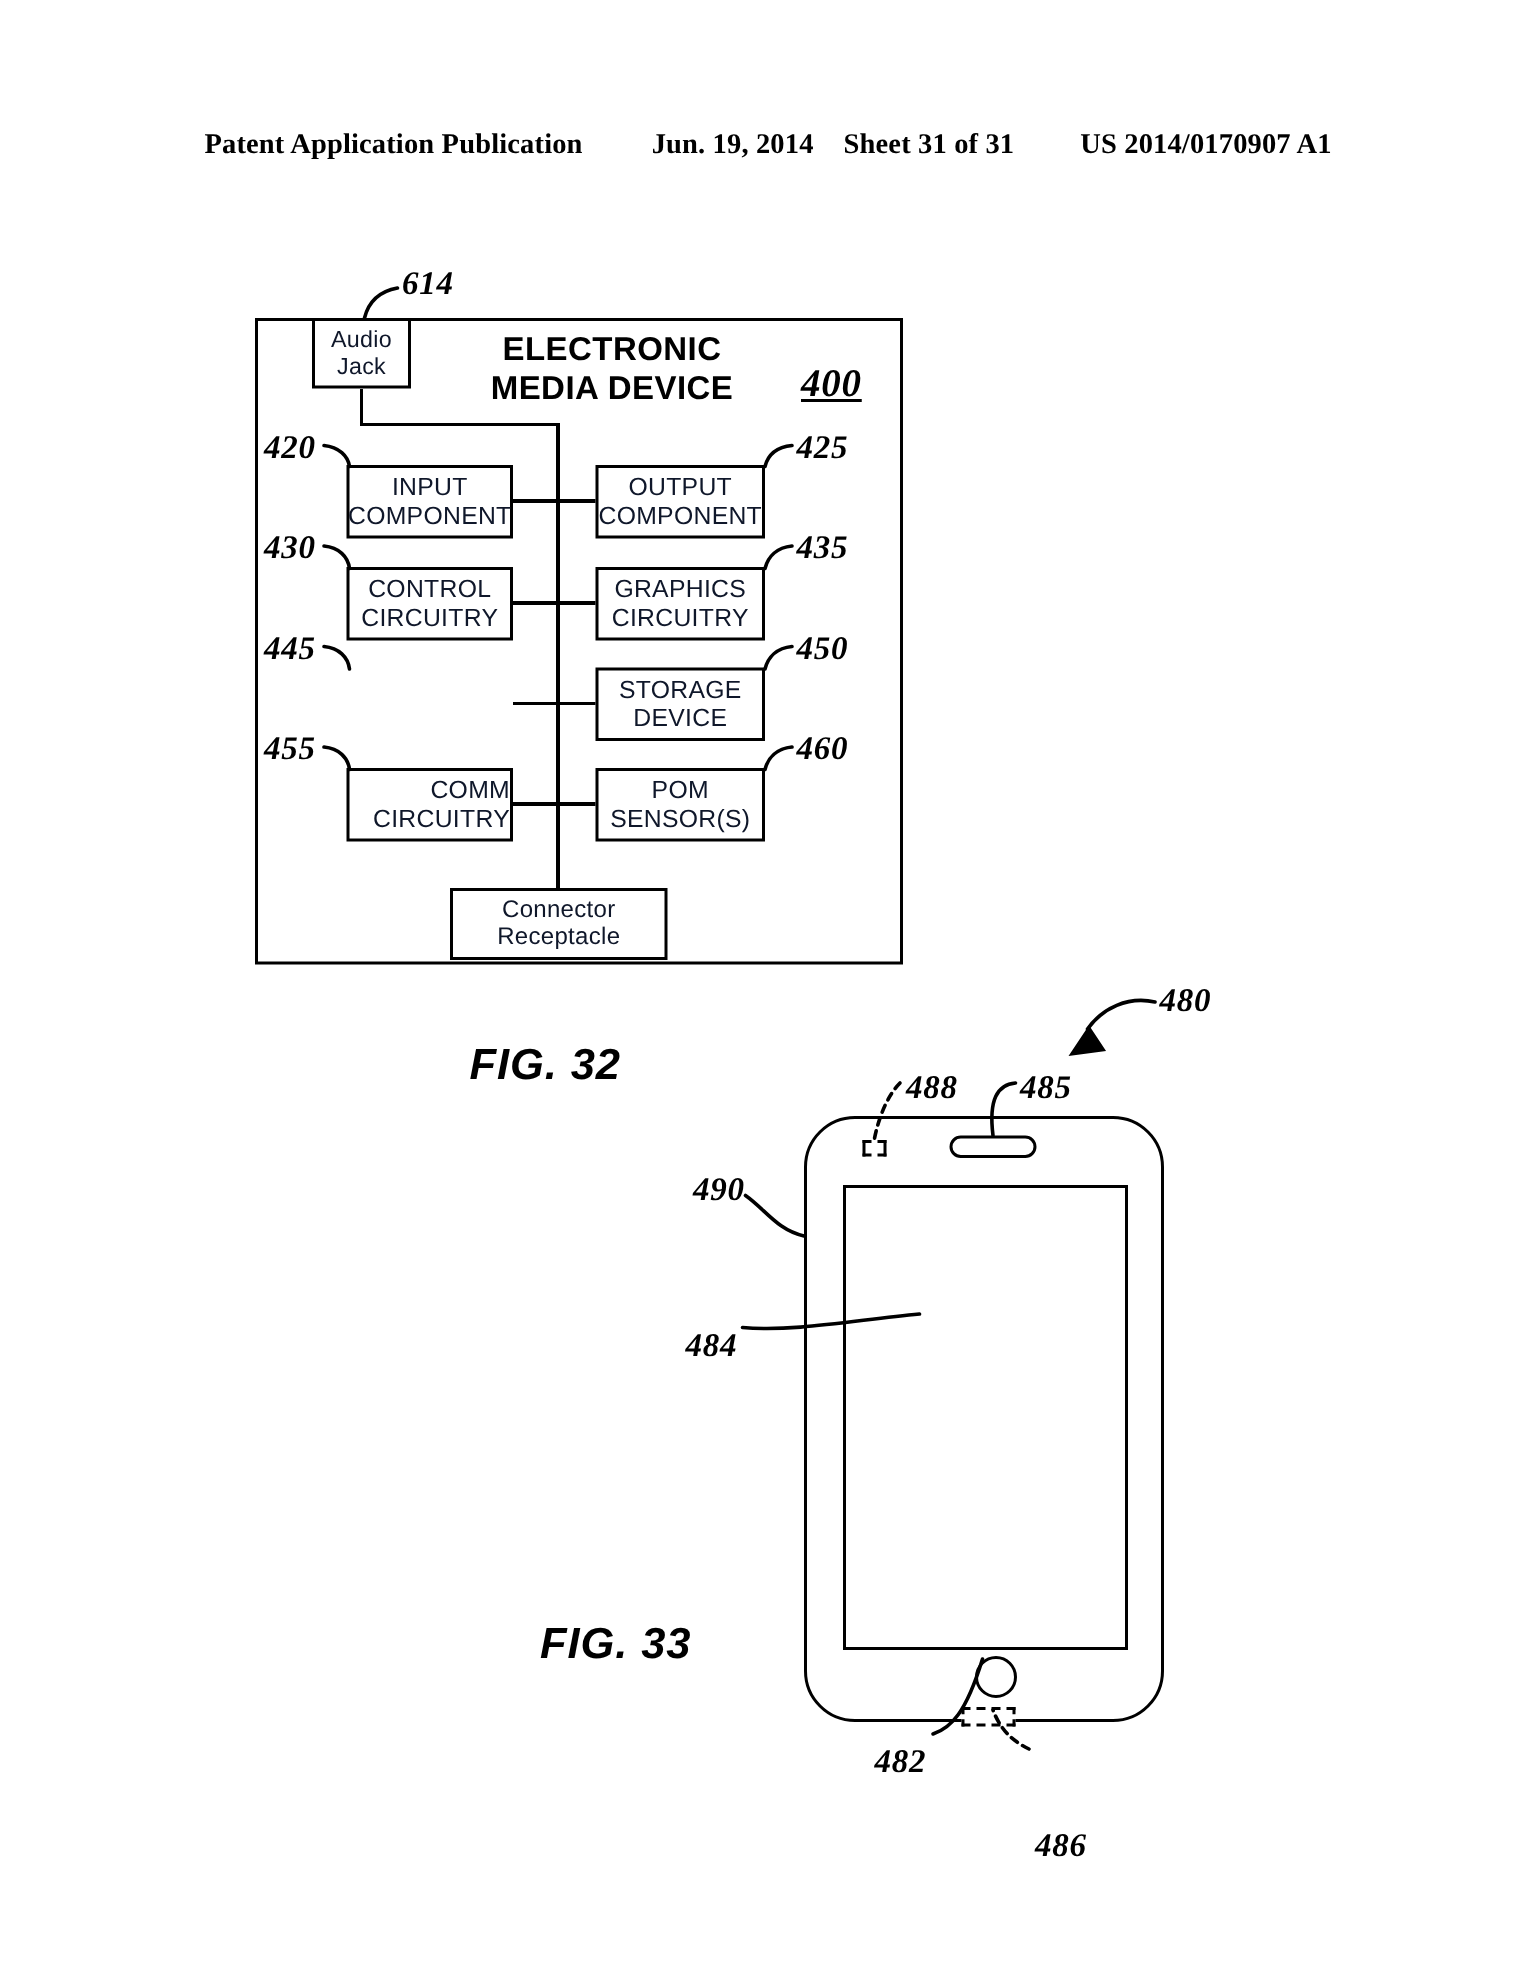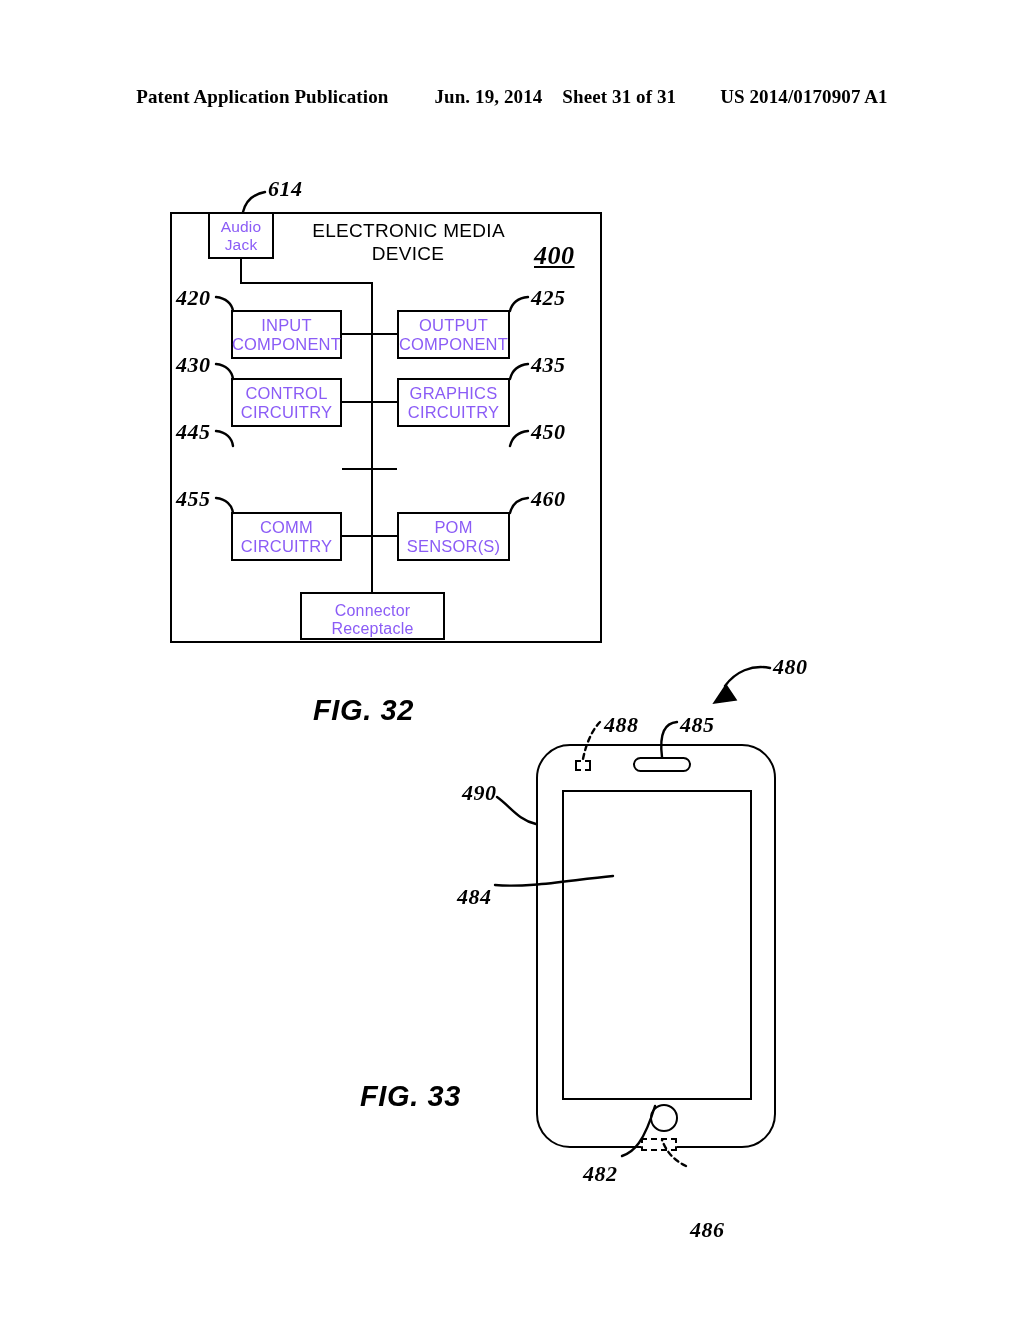--- a/index.html
+++ b/index.html
@@ -67,54 +67,54 @@
     background: #fff;
     display: flex;
     flex-direction: column;
     align-items: center;
     justify-content: center;
     font-family: "Liberation Sans", "DejaVu Sans", sans-serif;
     font-size: 16.5px;
     line-height: 1.12;
     letter-spacing: 0.2px;
     text-align: center;
-    color: #8b5cf6;
+    color: #0f172a;
     z-index: 4;
   }
   .blk span { display: block; white-space: nowrap; }
 
   #blk-audio-jack {
     left: 208px; top: 212px; width: 66px; height: 47px;
     font-size: 15.5px;
   }
   #blk-input      { left: 231px; top: 310px; width: 111px; height: 49px; }
   #blk-output     { left: 397px; top: 310px; width: 113px; height: 49px; }
   #blk-control    { left: 231px; top: 378px; width: 111px; height: 49px; }
   #blk-graphics   { left: 397px; top: 378px; width: 113px; height: 49px; }
   #blk-memory     { left: 231px; top: 445px; width: 111px; height: 49px; }
   #blk-storage    { left: 397px; top: 445px; width: 113px; height: 49px; }
-  #blk-comm       { left: 231px; top: 512px; width: 111px; height: 49px; }
+  #blk-comm       { left: 231px; top: 512px; width: 111px; height: 49px; align-items: flex-end; }
   #blk-pom        { left: 397px; top: 512px; width: 113px; height: 49px; }
   #blk-connector  {
     left: 300px; top: 592px; width: 145px; height: 48px;
     font-size: 16px;
     font-family: "Liberation Sans", "DejaVu Sans", sans-serif;
-    justify-content: flex-end;
   }
 
   
   #fig32-title {
     position: absolute;
     left: 300px; top: 220px; width: 216px;
     font-family: "Liberation Sans", "DejaVu Sans", sans-serif;
-    font-size: 19px;
+    font-size: 22px;
     line-height: 1.2;
     text-align: center;
     letter-spacing: 0.3px;
     z-index: 3;
+    font-weight: bold;
   }
   #fig32-ref-400 {
     position: absolute;
     left: 534px; top: 241px;
     font-family: "Liberation Serif", "DejaVu Serif", serif;
     font-style: italic;
     font-weight: bold;
     font-size: 26px;
     text-decoration: underline;
     letter-spacing: 0.5px;
@@ -285,20 +285,24 @@
     <span>COMPONENT</span>
   </div>
   <div class="blk" id="blk-control">
     <span>CONTROL</span>
     <span>CIRCUITRY</span>
   </div>
   <div class="blk" id="blk-graphics">
     <span>GRAPHICS</span>
     <span>CIRCUITRY</span>
   </div>
+  <div class="blk" id="blk-storage">
+    <span>STORAGE</span>
+    <span>DEVICE</span>
+  </div>
   <div class="blk" id="blk-comm">
     <span>COMM</span>
     <span>CIRCUITRY</span>
   </div>
   <div class="blk" id="blk-pom">
     <span>POM</span>
     <span>SENSOR(S)</span>
   </div>
   <div class="blk" id="blk-connector">
     <span>Connector</span>

